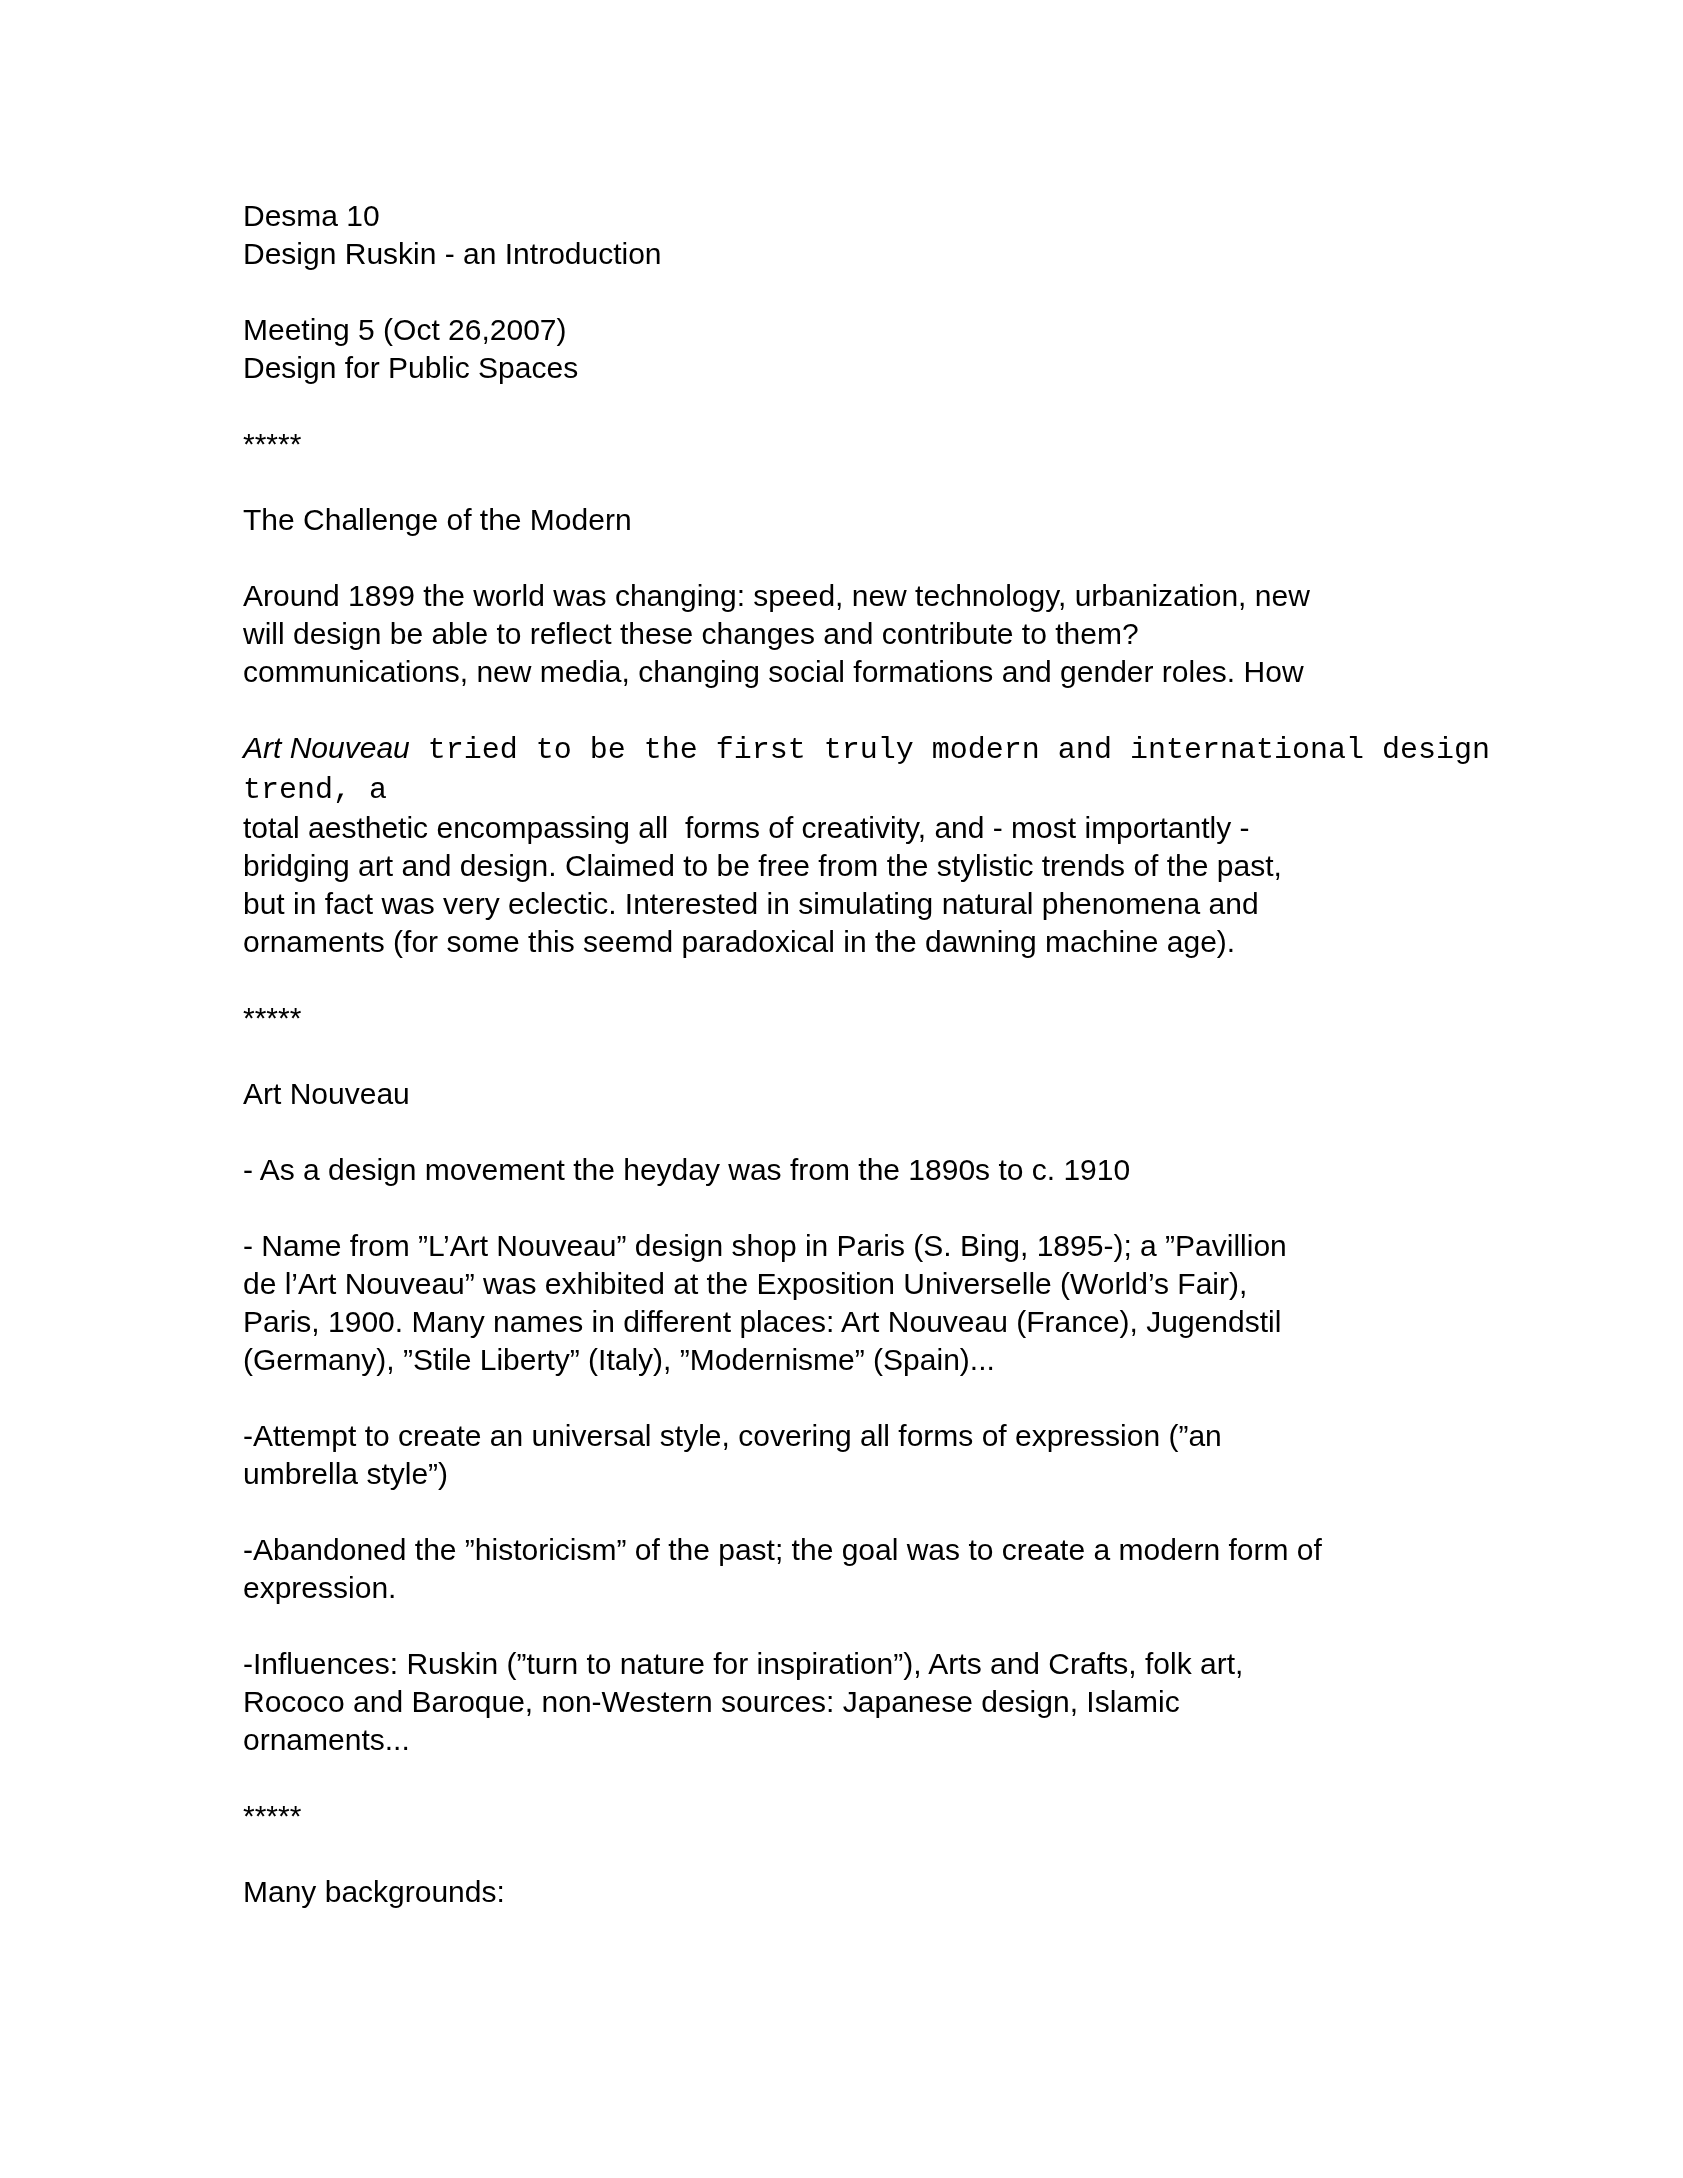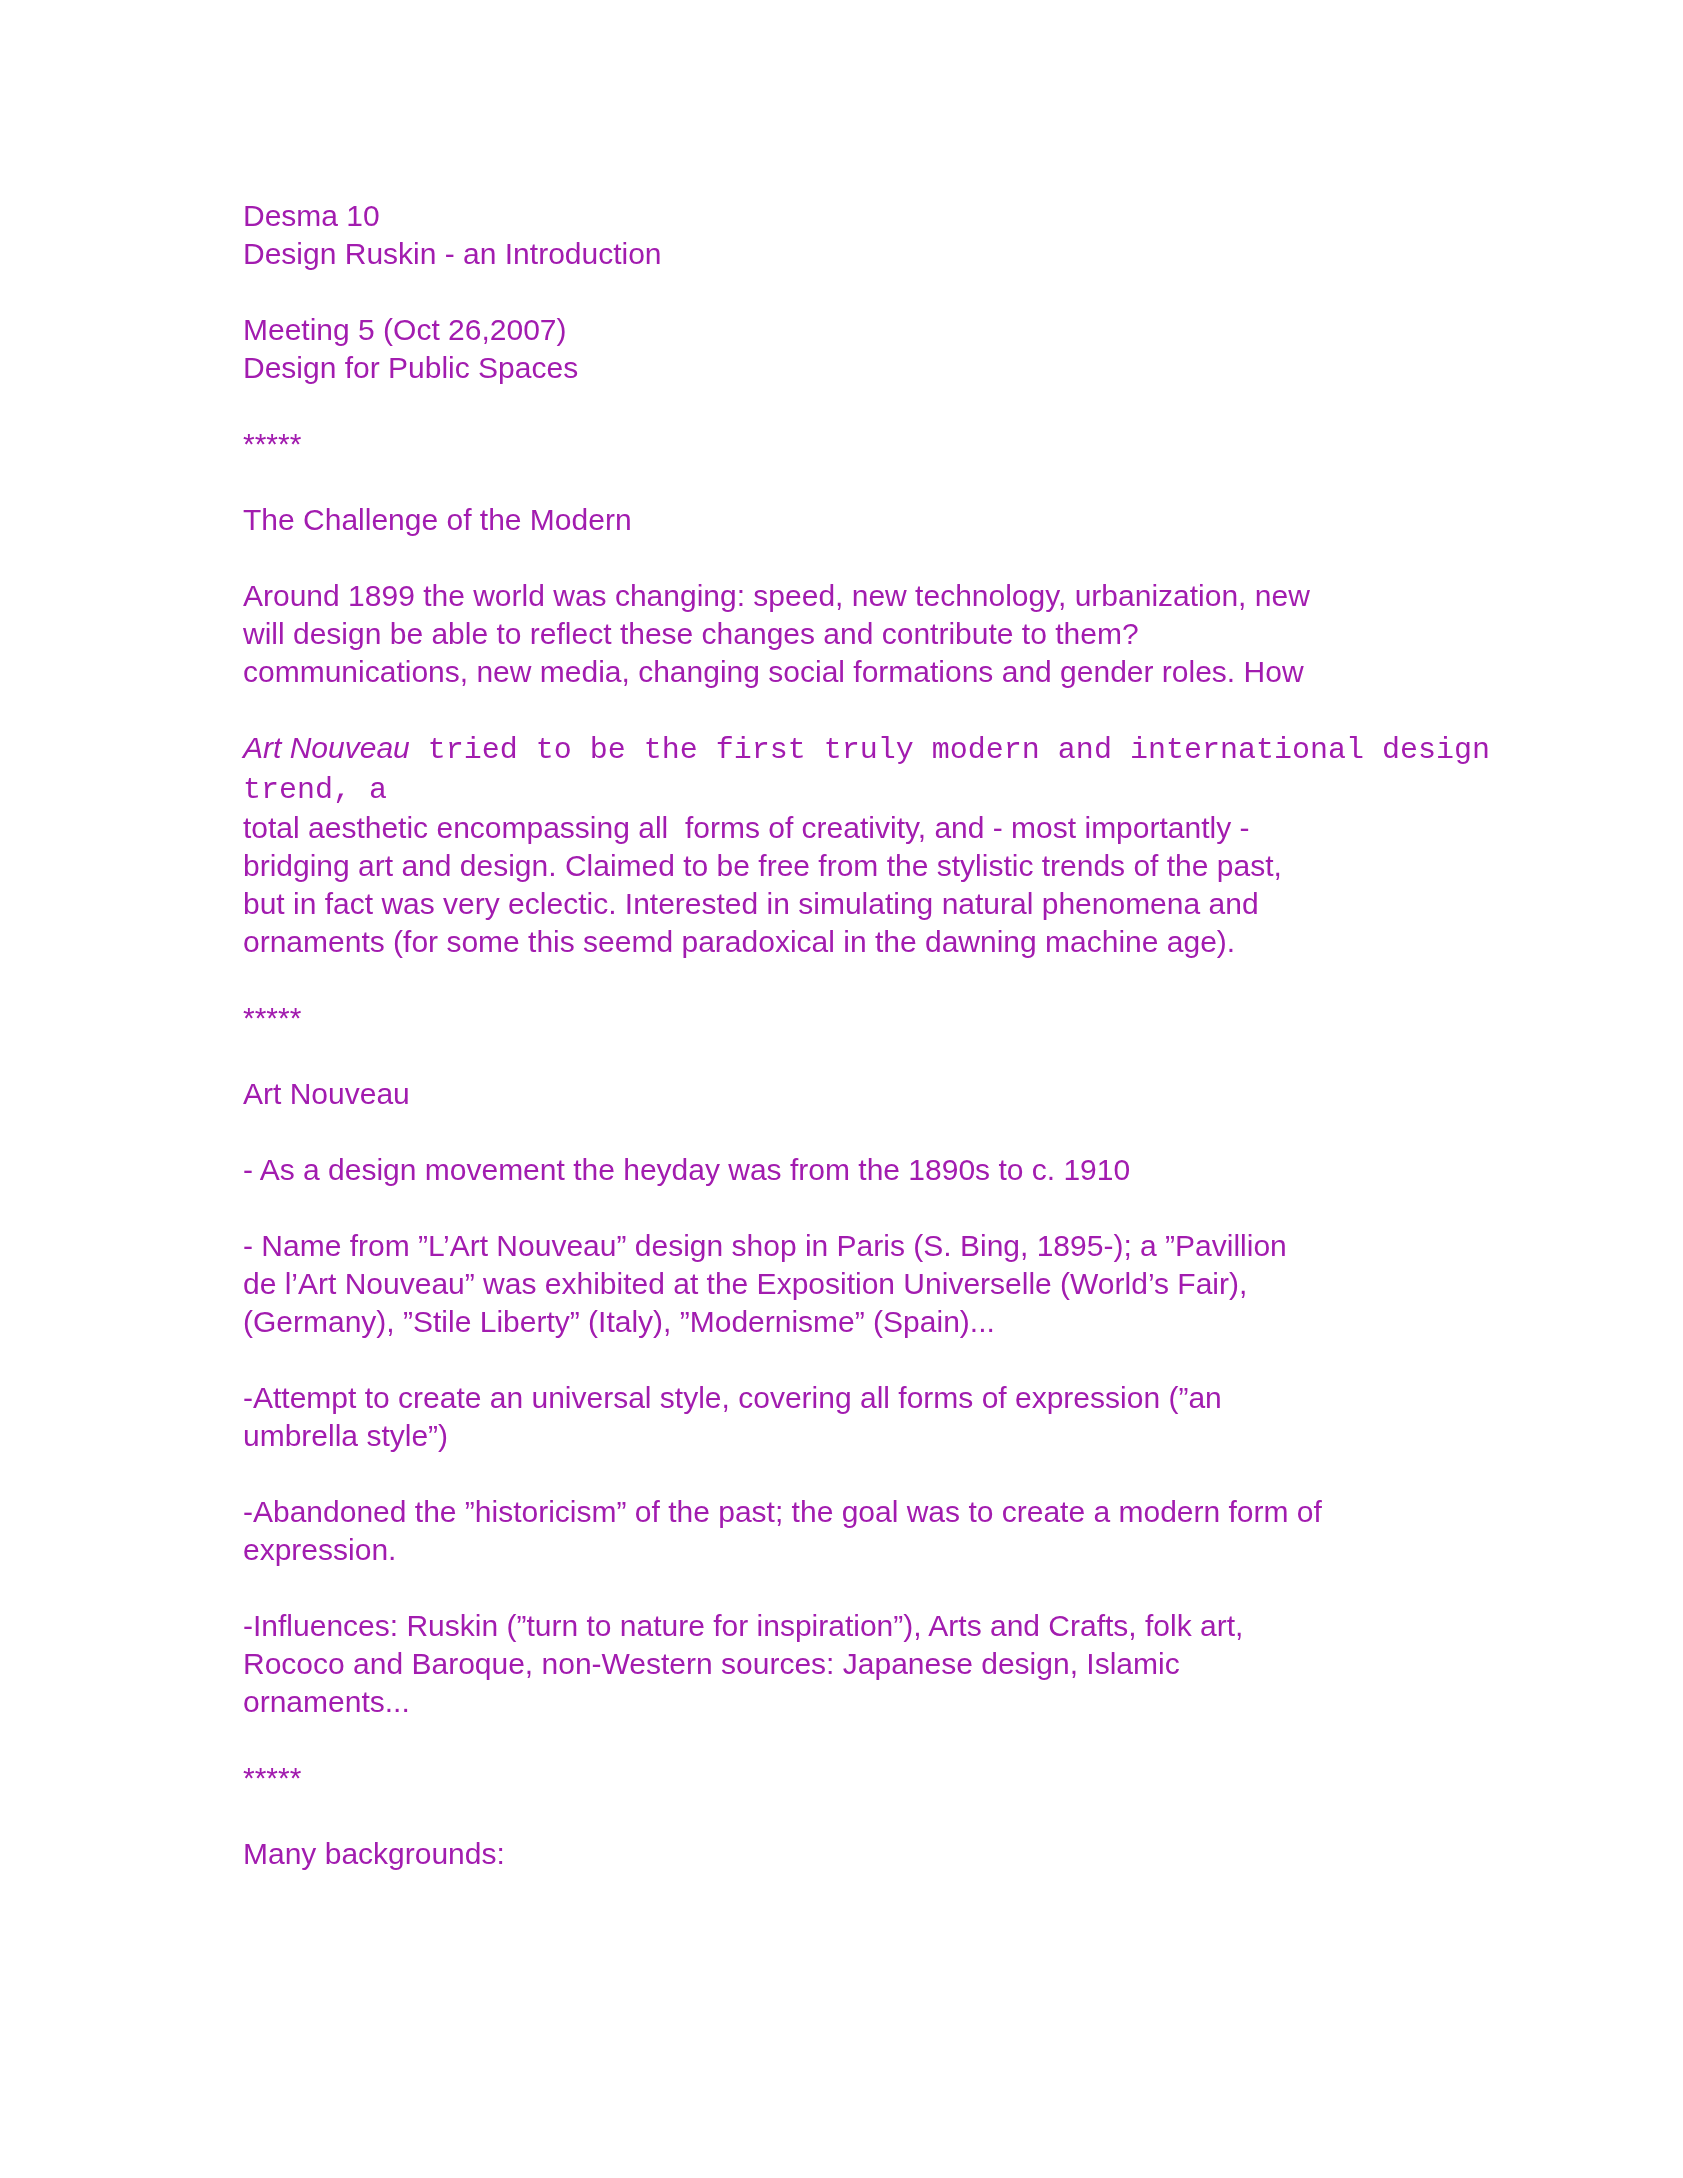--- a/index.html
+++ b/index.html
@@ -11,21 +11,21 @@
     overflow: hidden;
   }
   .doc {
     position: absolute;
     left: 243px;
     top: 197px;
     width: 1257px;
     font-family: "Liberation Sans", sans-serif;
     font-size: 30px;
     line-height: 38px;
-    color: #a21caf;
+    color: #000000;
     font-weight: 400;
   }
   .para { margin: 0 0 38px 0; }
   .para:last-child { margin-bottom: 0; }
   .line { display: block; white-space: pre-wrap; }
   .inline-run { white-space: pre-wrap; font-family: Liberation Mono, monospace; }
   em.term { font-style: italic; }
 </style>
 </head>
 <body>
@@ -73,20 +73,21 @@
       <span class="line">Art Nouveau</span>
     </p>
 
     <p class="para">
       <span class="line">- As a design movement the heyday was from the 1890s to c. 1910</span>
     </p>
 
     <p class="para">
       <span class="line">- Name from ”L’Art Nouveau” design shop in Paris (S. Bing, 1895-); a ”Pavillion</span>
       <span class="line">de l’Art Nouveau” was exhibited at the Exposition Universelle (World’s Fair),</span>
+      <span class="line">Paris, 1900. Many names in different places: Art Nouveau (France), Jugendstil</span>
       <span class="line">(Germany), ”Stile Liberty” (Italy), ”Modernisme” (Spain)...</span>
     </p>
 
     <p class="para">
       <span class="line">-Attempt to create an universal style, covering all forms of expression (”an</span>
       <span class="line">umbrella style”)</span>
     </p>
 
     <p class="para">
       <span class="line">-Abandoned the ”historicism” of the past; the goal was to create a modern form of</span>

